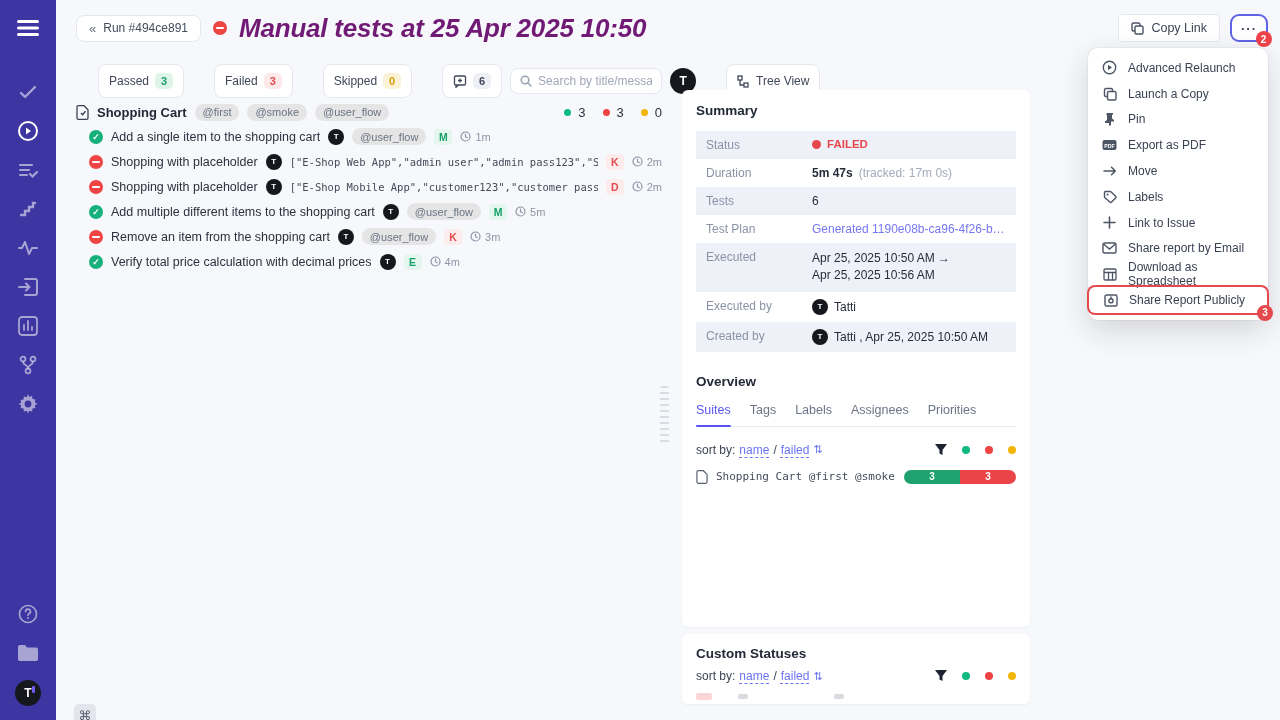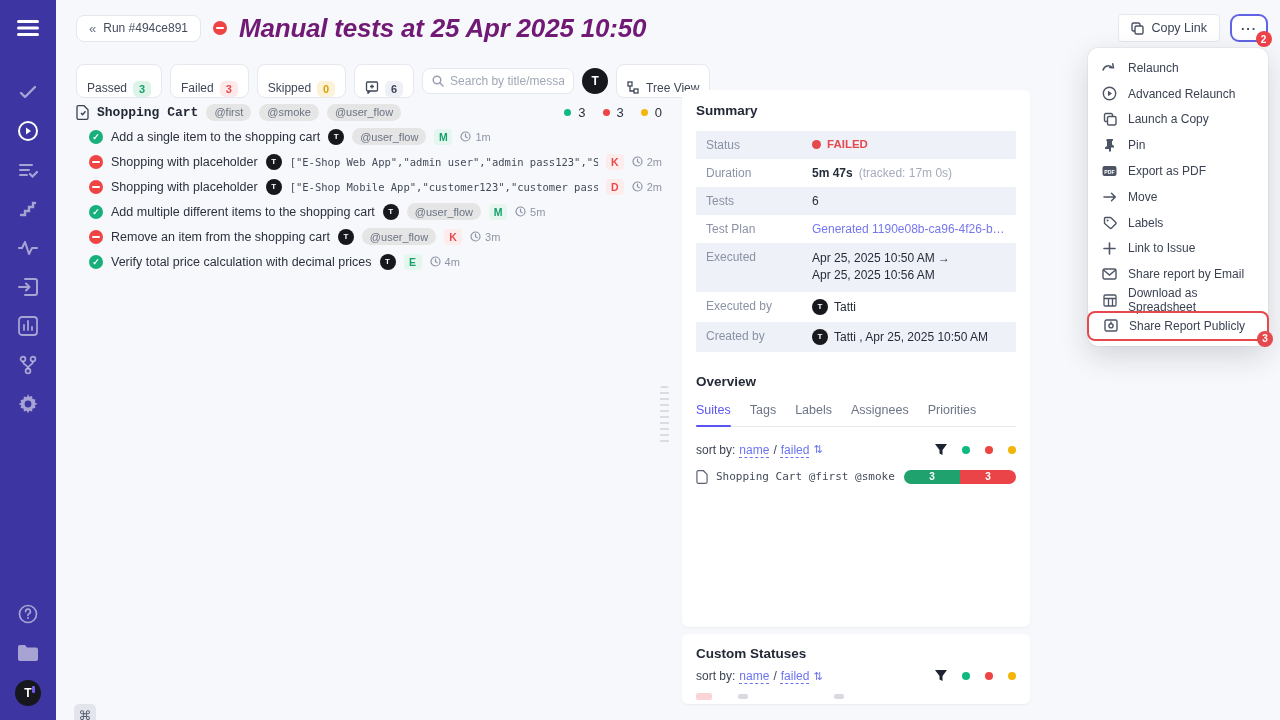--- a/index.html
+++ b/index.html
@@ -23,36 +23,36 @@
   .fail-dot, .st-fail { width:14px; height:14px; border-radius:50%; background:#ef4444; position:relative; flex:none; }
   .fail-dot::after, .st-fail::after { content:""; position:absolute; left:3px; right:3px; top:6px; height:2px; background:#fff; border-radius:1px; }
   .page-title { font-size:26px; font-weight:700; color:#701a75; letter-spacing:-.2px;font-style:italic; }
   .header-right { position:absolute; right:12px; top:14px; display:flex; align-items:center; gap:10px; }
   .copy-btn { height:28px; display:flex; align-items:center; gap:7px; background:#fff; border:1px solid #e4e7ee; border-radius:4px; padding:0 12px; font-size:12.5px; color:#3d4556; cursor:pointer; }
   .more-btn { position:relative; width:38px; height:28px; background:#fff; border:2px solid #6163e6; border-radius:9px; color:#3d4556; font-size:13px; font-weight:700; letter-spacing:1px; display:flex; align-items:center; justify-content:center; cursor:pointer; }
   .num-badge { position:absolute; right:-6px; bottom:-7px; min-width:16px; height:16px; border-radius:50%; background:#ee4249; color:#fff; font-size:10px; font-weight:700; display:flex; align-items:center; justify-content:center; }
 
   
   .filter-bar { position:absolute; left:76px; top:64px; display:flex; align-items:center; gap:8px; }
-  .chip { height:26px; display:flex; align-items:flex-start; gap:6px; background:#fff; border:1px solid #e6e8ef; border-radius:8px; padding:16px 10px; font-size:12px; color:#3f4758; cursor:pointer; }
+  .chip { height:26px; display:flex; align-items:center; gap:6px; background:#fff; border:1px solid #e6e8ef; border-radius:8px; padding:16px 10px; font-size:12px; color:#3f4758; cursor:pointer;margin-left:22px; }
   .pill { height:16px; min-width:18px; border-radius:5px; font-size:11px; font-weight:700; display:flex; align-items:center; justify-content:center; padding:0 4px; }
   .pill.green { background:#def4e8; color:#1a9f6d; }
   .pill.red { background:#fde9e9; color:#e5484d; }
   .pill.amber { background:#fcf2d8; color:#d99f06; }
   .pill.gray { background:#eef0f5; color:#3f4758; }
   .search-box { width:152px; height:26px; display:flex; align-items:center; gap:6px; background:#fff; border:1px solid #e6e8ef; border-radius:8px; padding:0 9px; }
   .search-box input { border:none; outline:none; width:100%; font-size:12px; color:#3f4758; font-family:"Liberation Sans", sans-serif; }
   .search-box input::placeholder { color:#a0a7b7; }
   .avatar { width:16px; height:16px; border-radius:50%; background:#16181d; color:#fff; font-weight:bold; font-size:8px; display:flex; align-items:center; justify-content:center; flex:none; }
   .avatar.lg { width:26px; height:26px; font-size:12px; cursor:pointer; }
 
   
   .test-panel { position:absolute; left:76px; top:100px; width:586px; }
   .suite-row { height:24px; display:flex; align-items:center; gap:8px; }
-  .suite-name { font-size:13px; font-weight:700; color:#232936;font-family:Liberation Mono, monospace; }
+  .suite-name { font-size:13px; font-weight:700; color:#232936; }
   .tag-pill { height:17px; border-radius:9px; background:#e5e5e5; color:#6a7383; font-size:11px; padding:0 8px; display:flex; align-items:center; }
   .suite-counts { margin-left:auto; display:flex; align-items:center; gap:7px; font-size:13px; color:#2a3140; }
   .dot { width:7px; height:7px; border-radius:50%; display:inline-block; }
   .dot.g { background:#10b981; } .dot.r { background:#ef4444; } .dot.y { background:#f2b50a; }
   .sp10 { width:3px; }
   .test-row { height:25px; display:flex; align-items:center; gap:8px; padding-left:13px; }
   .st-pass { width:14px; height:14px; border-radius:50%; background:#17b07a; color:#fff; font-size:9px; font-weight:700; display:flex; align-items:center; justify-content:center; flex:none; }
   .t-title { font-size:12.5px; color:#2b313e; white-space:nowrap; }
   .mono { font-family:"DejaVu Sans Mono", monospace; font-size:10.5px; color:#434b5a; white-space:nowrap; overflow:hidden; max-width:318px; }
   .b-pill { height:16px; min-width:18px; border-radius:4px; font-size:10.5px; font-weight:700; display:flex; align-items:center; justify-content:center; }
@@ -516,29 +516,20 @@
         <span class="mini-red"></span>
         <span class="mini-gray"></span>
         <span class="mini-gray" style="margin-left:60px"></span>
       </div>
     </div>
   </div>
 
   <div class="menu">
     <div class="menu-item">
       <span class="mi">
-          <svg width="15" height="12" viewBox="0 0 15 12" fill="none" stroke="currentColor" stroke-width="1.5" stroke-linecap="round">
-            <path d="M1 8c1.5-4.5 6.5-5.5 9-2.5"></path>
-            <path d="M10.8 1.8l.6 3.9-3.9-.3" fill="none"></path>
-          </svg>
-        </span>
-      <span>Relaunch</span>
-    </div>
-    <div class="menu-item">
-      <span class="mi">
           <svg width="15" height="15" viewBox="0 0 15 15" fill="none" stroke="currentColor" stroke-width="1.4">
             <circle cx="7.5" cy="7.5" r="6.2"></circle>
             <path d="M6 4.8l4 2.7-4 2.7z" fill="currentColor" stroke="none"></path>
           </svg>
         </span>
       <span>Advanced Relaunch</span>
     </div>
     <div class="menu-item">
       <span class="mi">
           <svg width="14" height="14" viewBox="0 0 14 14" fill="none" stroke="currentColor" stroke-width="1.4">

